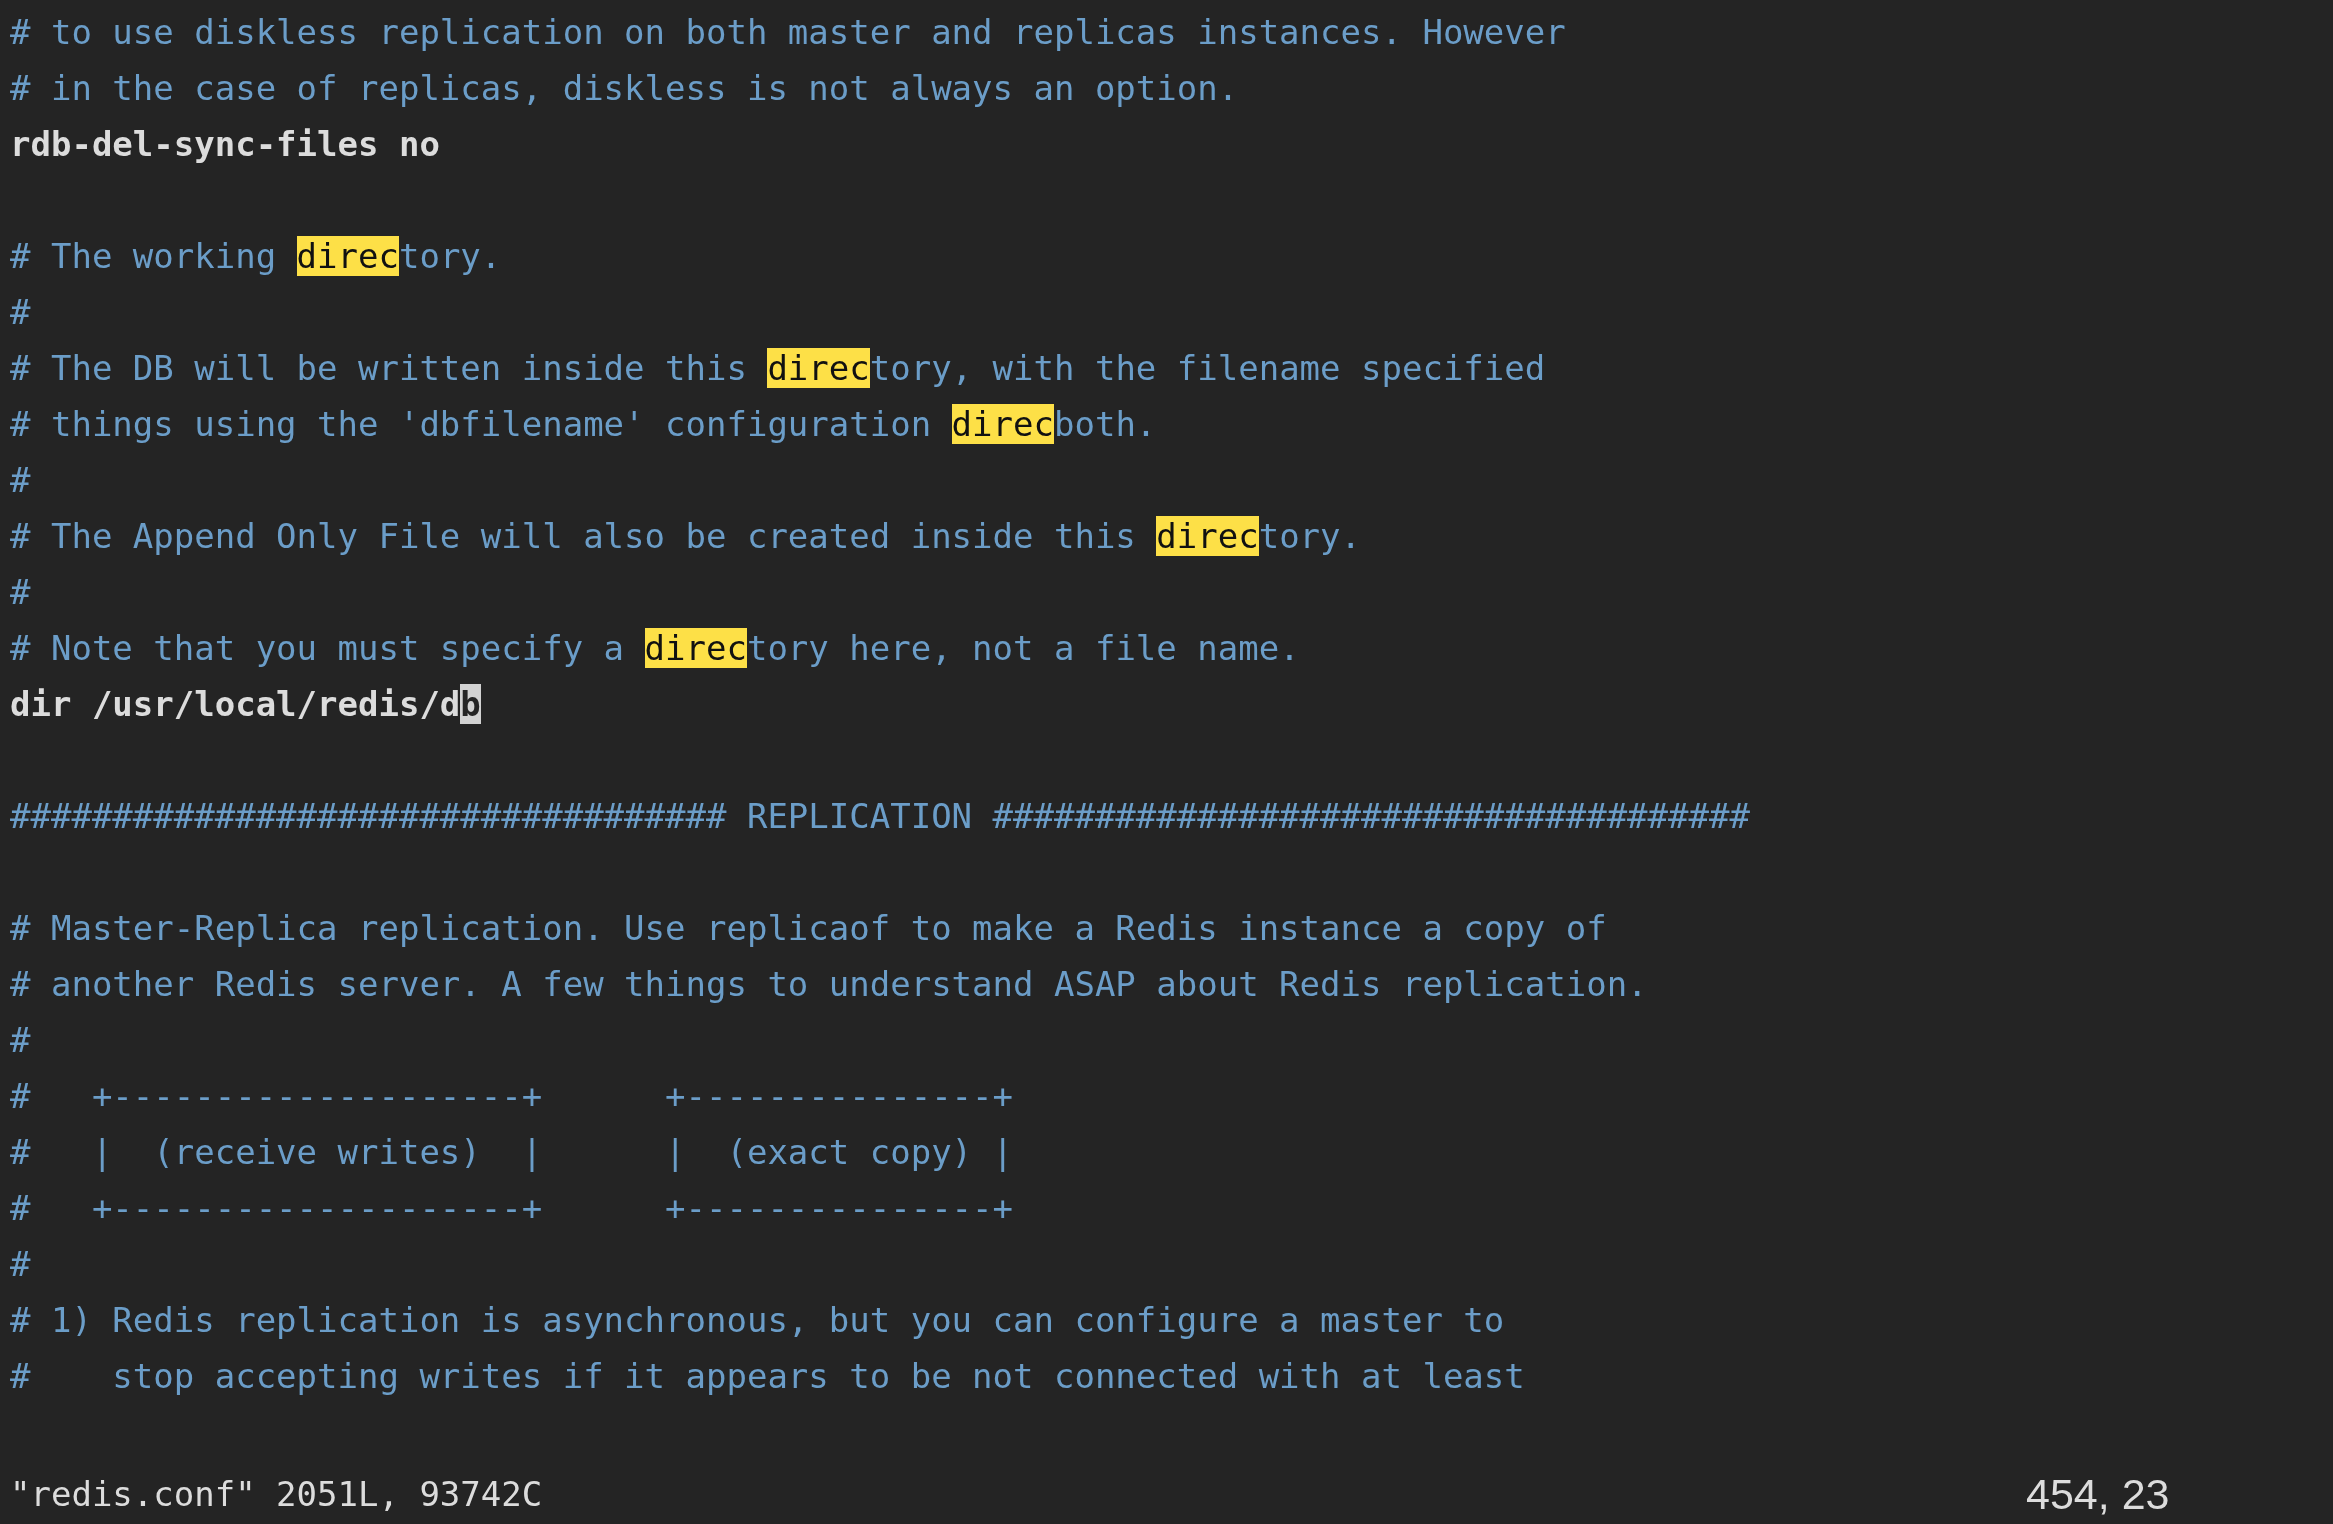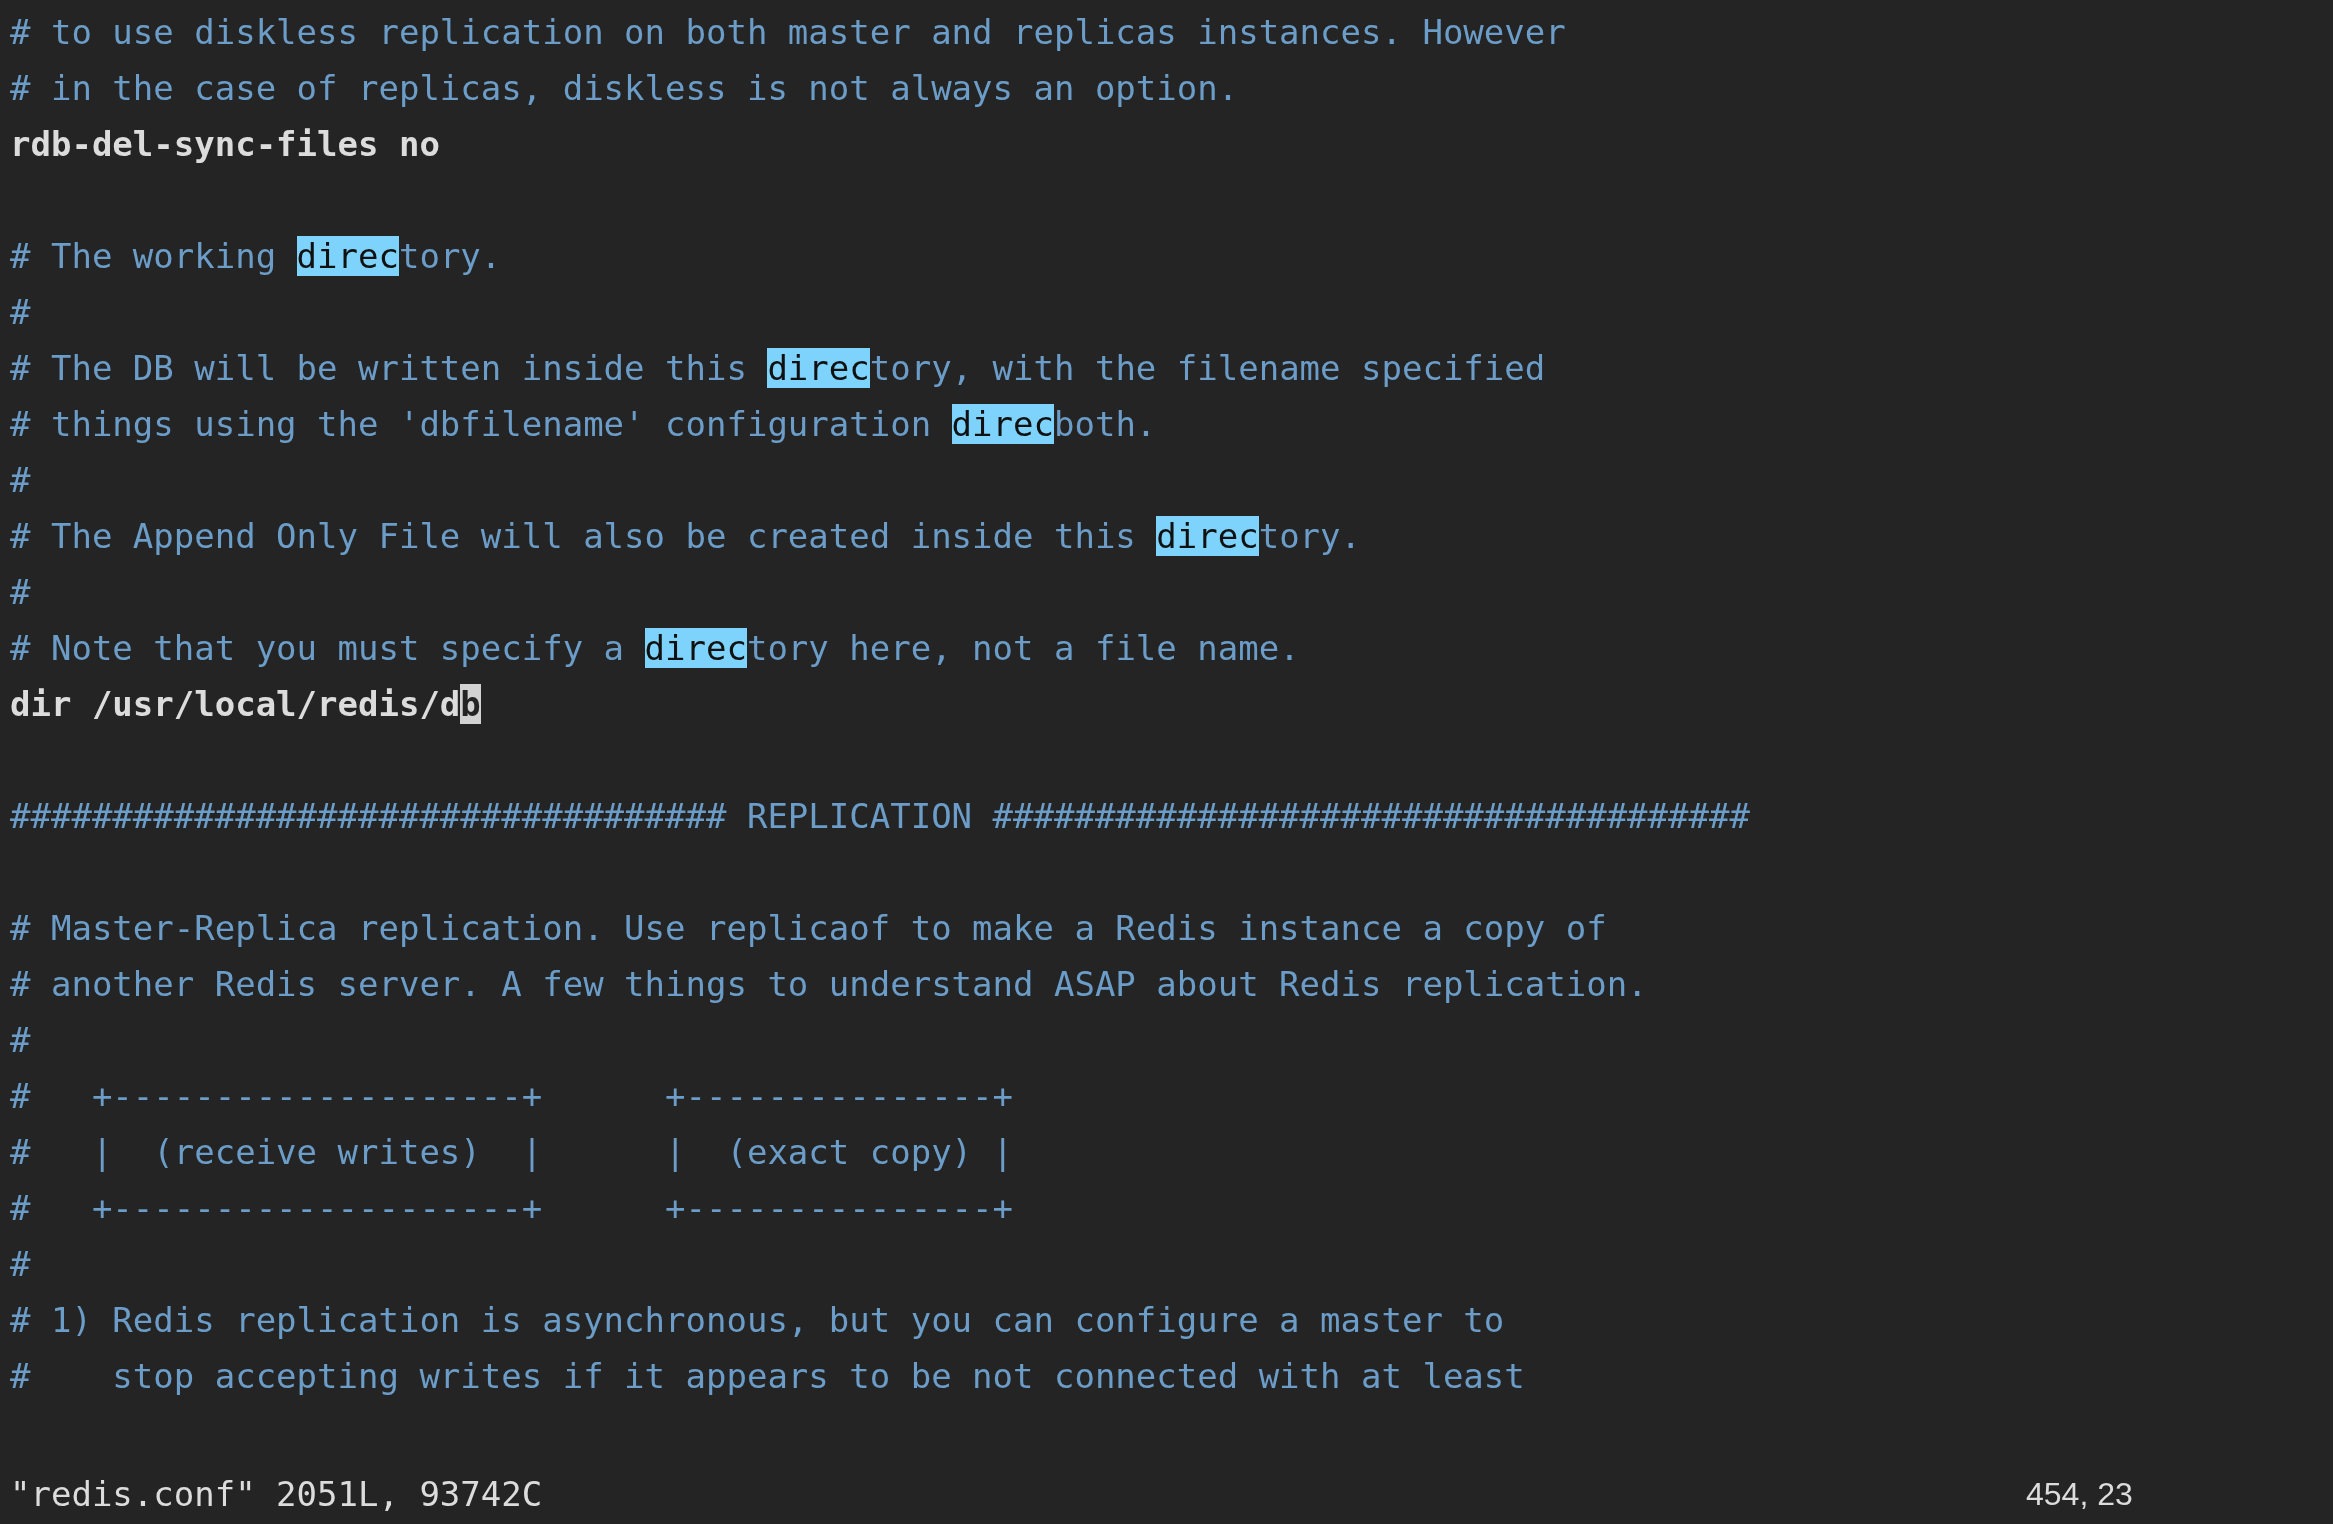--- a/index.html
+++ b/index.html
@@ -32,21 +32,21 @@
     line-height: 56px;
     font-size: 34px;
     letter-spacing: 0px;
     white-space: pre;
     font-family: "DejaVu Sans Mono", "Liberation Mono", monospace;
   }
   .comment { color: #6b9dc8; }
   .code    { color: #dcdcdc; font-weight: bold; }
   .blank   { color: #6b9dc8; }
   .hl {
-    background: #7dd3fc;
+    background: #fde047;
     color: #111111;
   }
   .cursor {
     background: #d2d2d2;
     color: #242424;
   }
   #statusline {
     position: absolute;
     left: 0;
     bottom: 0;
@@ -61,21 +61,21 @@
     top: 0;
     font-size: 34px;
     white-space: pre;
     color: #dcdcdc;
     font-family: "DejaVu Sans Mono", "Liberation Mono", monospace;
   }
   #status-pos {
     position: absolute;
     left: 2026px;
     top: 0;
-    font-size: 32px;
+    font-size: 43px;
     white-space: pre;
     color: #dcdcdc;
     font-family: "Liberation Sans", sans-serif;
   }
 </style>
 </head>
 <body>
 
 <div id="terminal">
 

